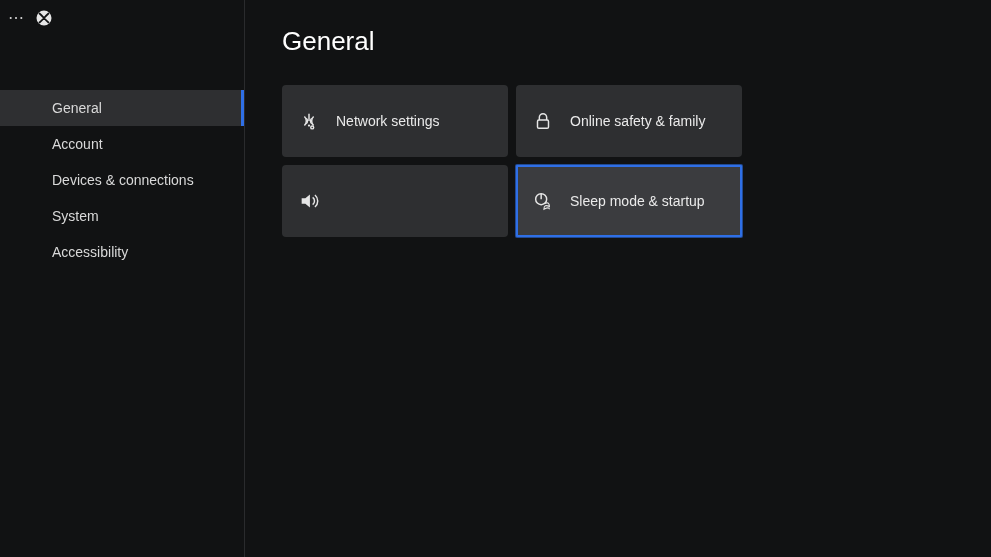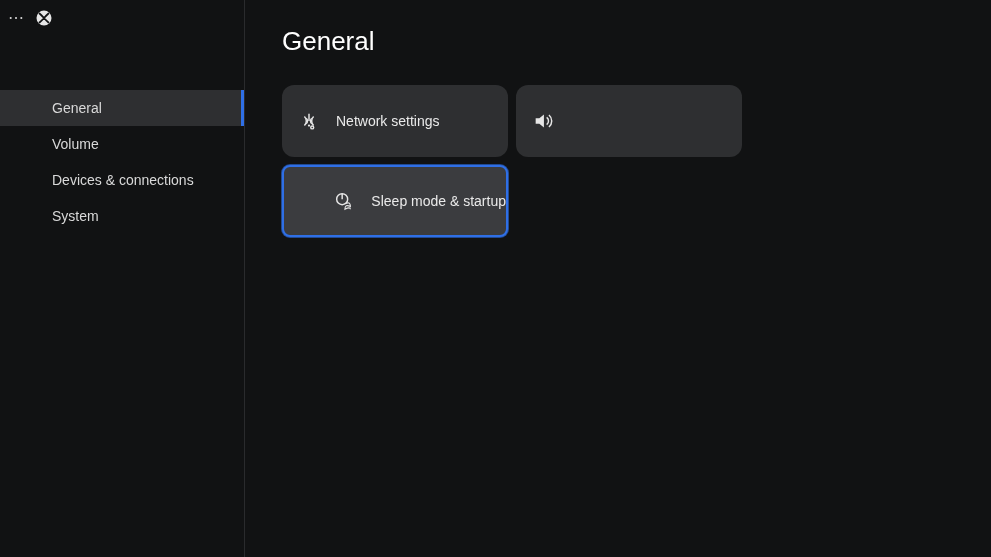--- a/index.html
+++ b/index.html
@@ -79,28 +79,27 @@
       gap: 8px;
     }
     .tile {
       background: #2e2f31;
       display: flex;
       align-items: center;
       padding-left: 14px;
       gap: 16px;
       cursor: pointer;
       border: 2px solid transparent;
-      border-radius: 12px;
+      border-radius: 4px;
     }
     .tile.selected {
       background: #3b3c3f;
       border: 2px solid #2f6fe6;
       box-shadow: 0 0 0 1px rgba(47,111,230,.6);
-      border-radius: 8px;
-      justify-content: flex-end;
+      border-radius: 1px;
     }
     .tile .icon {
       width: 22px;
       height: 22px;
       display: flex;
       align-items: center;
       justify-content: center;
       flex-shrink: 0;
     }
     .tile .icon svg { width: 22px; height: 22px; stroke: #e6e6e6; fill: none; stroke-width: 1.6; }
@@ -119,27 +118,30 @@
   </span>
 </div>
 
 <div class="divider"></div>
 
 <nav class="sidebar">
   <div class="sidebar-item active">
     <span>General</span>
   </div>
   <div class="sidebar-item">
-    <span>Volume</span>
+    <span>Account</span>
   </div>
   <div class="sidebar-item">
     <span>Devices &amp; connections</span>
   </div>
   <div class="sidebar-item">
     <span>System</span>
+  </div>
+  <div class="sidebar-item">
+    <span>Accessibility</span>
   </div>
 </nav>
 
 <main class="content">
   <h1 class="page-title">General</h1>
 
   <div class="tile-grid">
 
     <div class="tile">
       <span class="icon">
@@ -151,20 +153,29 @@
             <path d="M15 9 A4 4 0 0 0 15 15"></path>
             <circle cx="12" cy="17" r="1.2" fill="#e6e6e6" stroke="none"></circle>
             <circle cx="15.5" cy="19" r="1.6"></circle>
           </svg>
       </span>
       <span class="label">Network settings</span>
     </div>
 
 
 
+    <div class="tile">
+      <span class="icon">
+        <svg viewBox="0 0 24 24">
+            <rect x="6" y="11" width="12" height="9" rx="1.5"></rect>
+            <path d="M8 11 V8 a4 4 0 0 1 8 0 V11"></path>
+          </svg>
+      </span>
+      <span class="label">Online safety &amp; family</span>
+    </div>
 
     <div class="tile">
       <span class="icon">
         <svg viewBox="0 0 24 24">
             <path d="M4 9 H8 L13 5 V19 L8 15 H4 Z" fill="#e6e6e6" stroke="none"></path>
             <path d="M16 8 A5 5 0 0 1 16 16"></path>
             <path d="M18.5 5.5 A8.5 8.5 0 0 1 18.5 18.5"></path>
           </svg>
       </span>
     </div>

